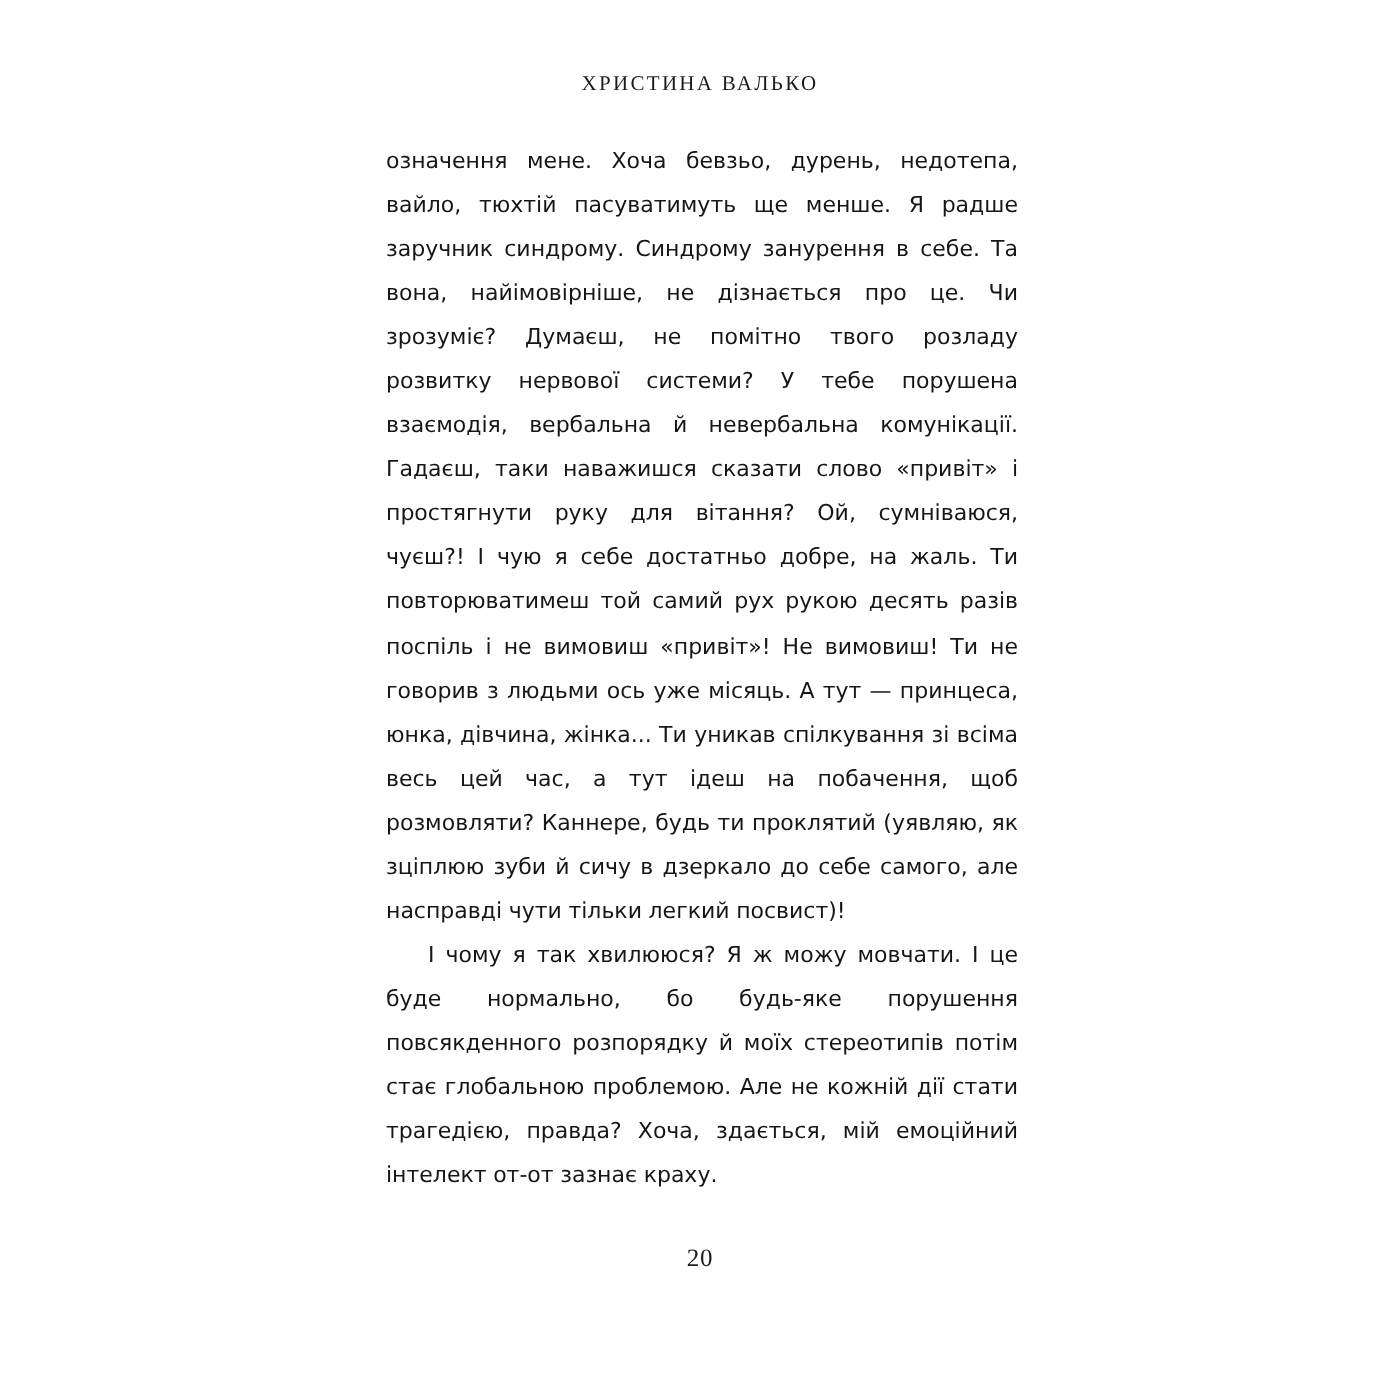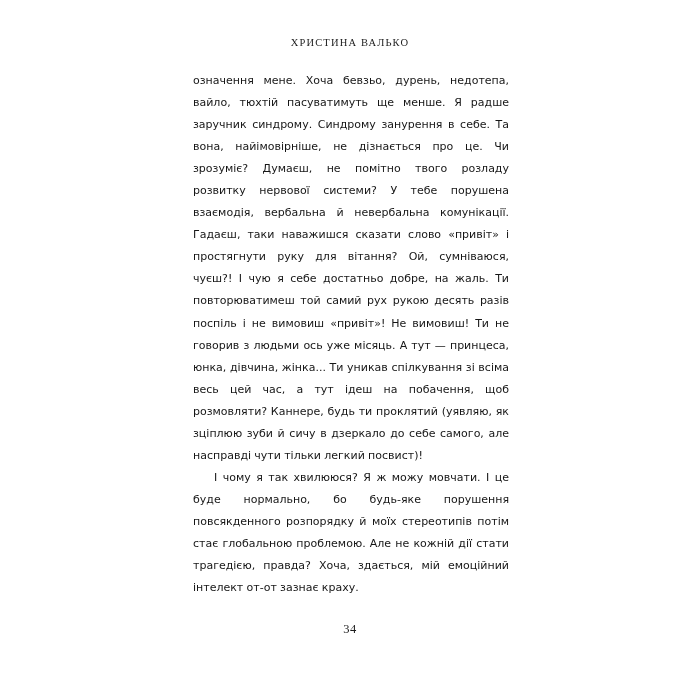--- a/index.html
+++ b/index.html
@@ -82,15 +82,15 @@
 <div class="page">
 
   <div class="running-head">ХРИСТИНА ВАЛЬКО</div>
 
   <div class="text-block">
     <p class="para">означення мене. Хоча бевзьо, дурень, недотепа, вайло, тюхтій пасуватимуть ще менше. Я радше заручник синдрому. Синдрому занурення в себе. Та вона, найімовірніше, не дізнається про це. Чи зрозуміє? Думаєш, не помітно твого розладу розвитку нервової системи? У тебе порушена взаємодія, вербальна й невербальна комунікації. Гадаєш, таки наважишся сказати слово «привіт» і простягнути руку для вітання? Ой, сумніваюся, чуєш?! І чую я себе достатньо добре, на жаль. Ти повторюватимеш той самий рух рукою десять разів поспіль і не вимовиш «привіт»! Не вимовиш! Ти не говорив з людьми ось уже місяць. А тут — принцеса, юнка, дівчина, жінка... Ти уникав спілкування зі всіма весь цей час, а тут ідеш на побачення, щоб розмовляти? Каннере, будь ти проклятий (уявляю, як зціплюю зуби й сичу в дзеркало до себе самого, але насправді чути тільки легкий посвист)!</p>
     <p class="para indent">І чому я так хвилююся? Я ж можу мовчати. І це буде нормально, бо будь-яке порушення повсякденного розпорядку й моїх стереотипів потім стає глобальною проблемою. Але не кожній дії стати трагедією, правда? Хоча, здається, мій емоційний інтелект от-от зазнає краху.</p>
 
   </div>
 
-  <div class="folio">34</div>
+  <div class="folio">20</div>
 
 </div>
 
 </body></html>

